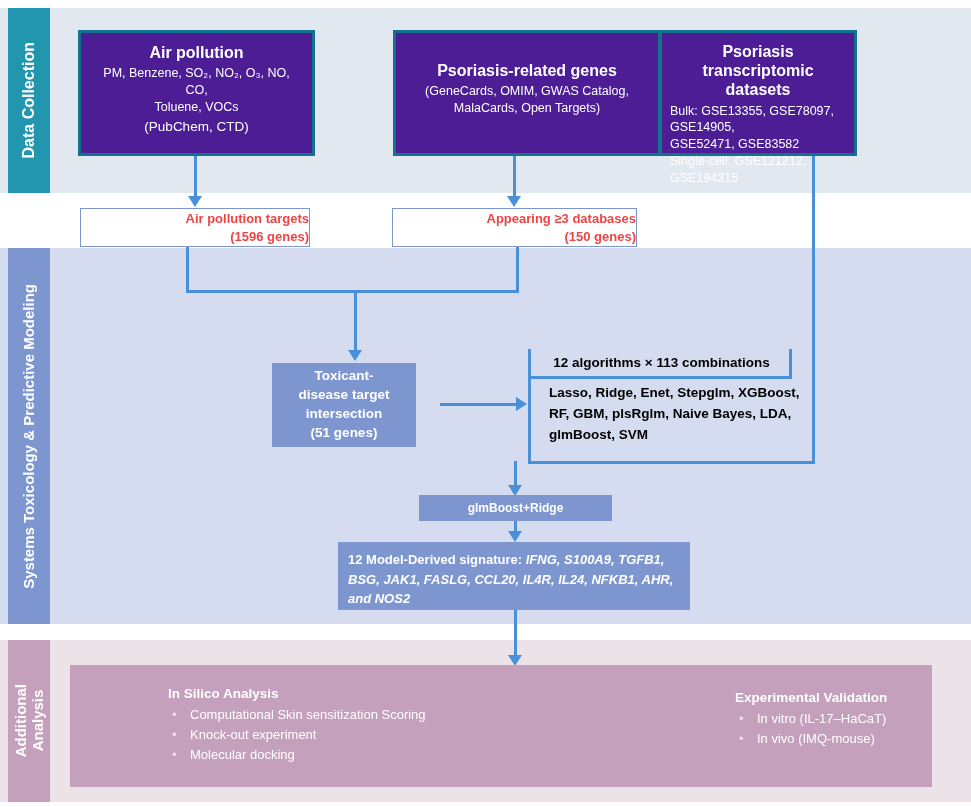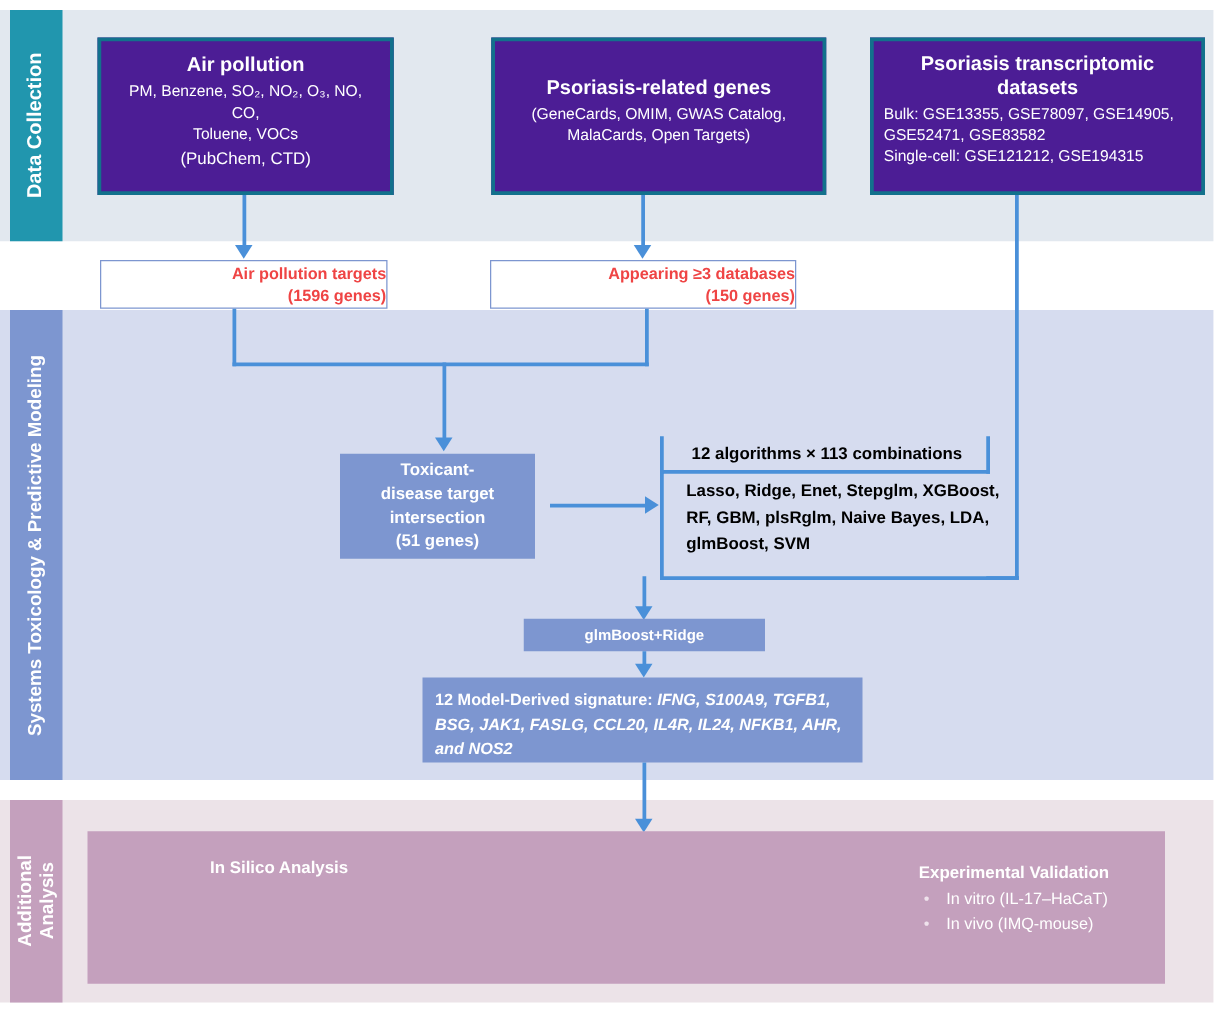--- a/index.html
+++ b/index.html
@@ -78,21 +78,21 @@
     margin-bottom: 3px;
   }
   .teal-sub {
     font-size: 12.5px;
     line-height: 1.35;
   }
   .teal-sub.left { text-align: left; }
 
   .box-air      { left: 78px;  top: 30px;  width: 237px; height: 126px; }
   .box-genes    { left: 393px; top: 30px;  width: 268px; height: 126px; }
-  .box-datasets { left: 696px; top: 30px;  width: 268px; height: 126px; }
+  .box-datasets { left: 659px; top: 30px;  width: 198px; height: 126px; }
 
   
   .white-box {
     position: absolute;
     background: #ffffff;
     border: 1.5px solid #7d96d0;
     box-sizing: border-box;
     display: flex;
     flex-direction: column;
     align-items: flex-end;
@@ -108,21 +108,21 @@
 
   
   .purple-box {
     position: absolute;
     background: #7d96d0;
     color: #ffffff;
     box-sizing: border-box;
     font-weight: bold;
   }
   .box-toxicant {
-    left: 272px; top: 363px; width: 156px; height: 84px;
+    left: 272px; top: 363px; width: 144px; height: 84px;
     display: flex; flex-direction: column;
     align-items: center; justify-content: center;
     font-size: 13.5px; line-height: 1.4; text-align: center;
   }
   .box-glmridge {
     left: 419px; top: 495px; width: 193px; height: 26px;
     display: flex; align-items: center; justify-content: center;
     font-size: 12px;
   }
   .box-signature {
@@ -298,20 +298,25 @@
     <span>12 Model-Derived signature: </span><span class="genes">IFNG, S100A9, TGFB1, BSG, JAK1, FASLG, CCL20, IL4R, IL24, NFKB1, AHR, and NOS2</span>
   </div>
 
   <div class="line vline" style="left:514px; top:610px; height:52px;"></div>
   <div class="arrow-down" style="left:508px; top:655px;"></div>
 
   <div class="mauve-panel"></div>
 
   <div class="aa-col c1">
     <div class="aa-head">In Silico Analysis</div>
+    <ul class="aa-list">
+      <li>Computational Skin sensitization Scoring</li>
+      <li>Knock-out experiment</li>
+      <li>Molecular docking</li>
+    </ul>
   </div>
 
 
   <div class="aa-col c3">
     <div class="aa-head">Experimental Validation</div>
     <ul class="aa-list">
       <li>In vitro (IL-17–HaCaT)</li>
       <li>In vivo (IMQ-mouse)</li>
     </ul>
   </div>

